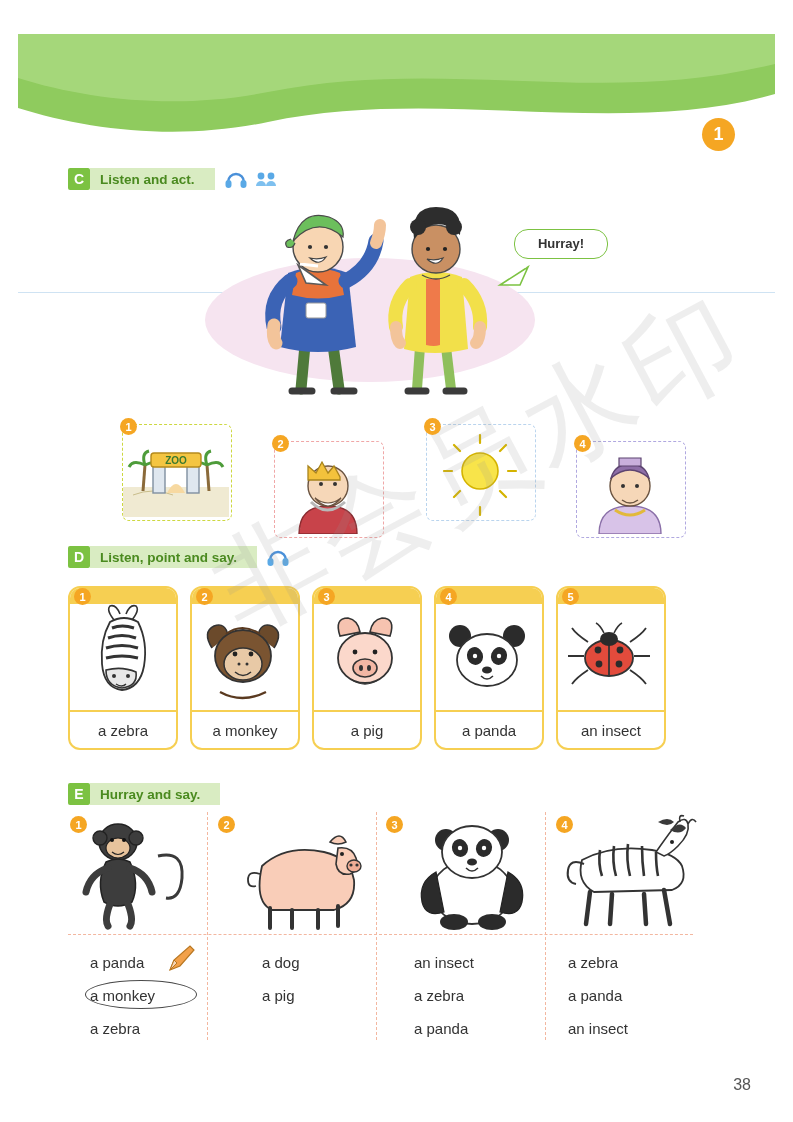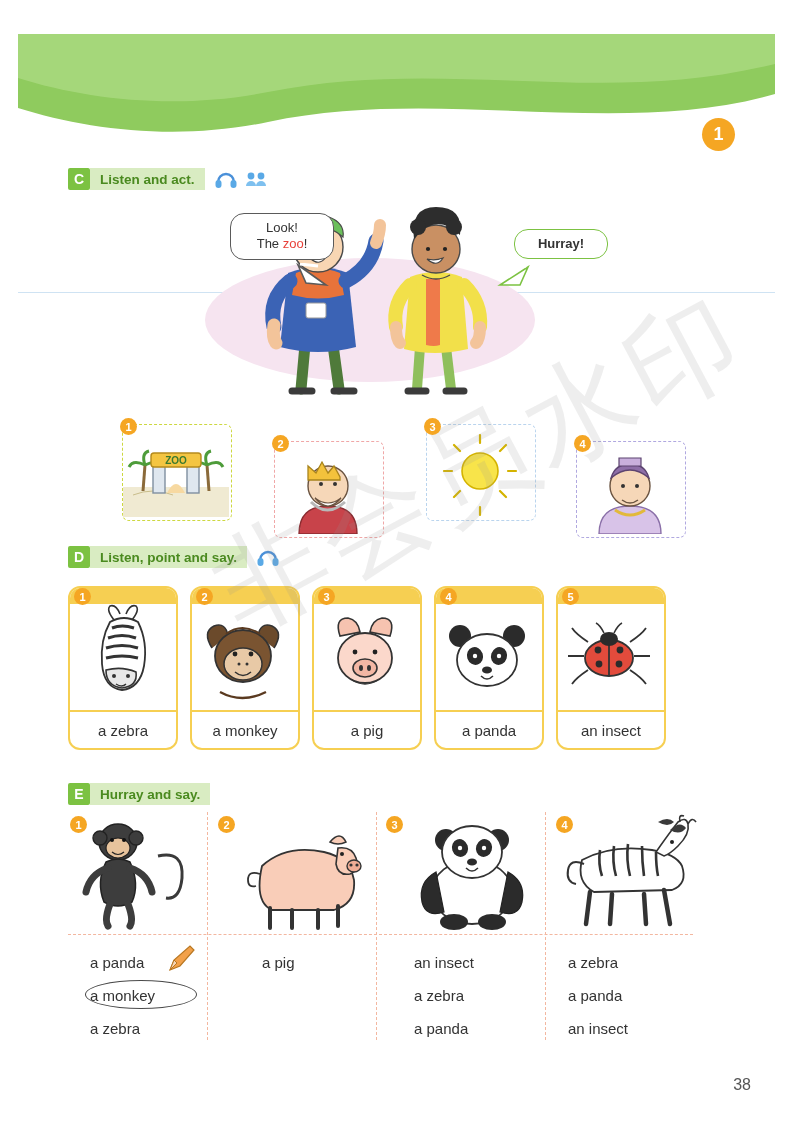--- a/index.html
+++ b/index.html
@@ -77,21 +77,21 @@
     border-radius: 2px;
   }
   .sec-title {
     height: 22px;
     background: #d9ecc2;
     color: #4a8a1f;
     font-size: 13.5px;
     font-weight: bold;
     display: flex;
     align-items: center;
-    padding: 0 10px 0 10px;
+    padding: 0 20px 0 10px;
   }
   .sec-icons {
     display: flex;
     align-items: center;
     margin-left: 10px;
     gap: 8px;
   }
 
   
   .scene {
@@ -294,24 +294,20 @@
       <path d="M294,44 q22,-28 46,-4 q4,-28 -24,-28 q-26,0 -22,32 Z" fill="#2d2d2d"></path>
       <circle cx="298" cy="32" r="8" fill="#2d2d2d"></circle>
       <circle cx="334" cy="32" r="8" fill="#2d2d2d"></circle>
       <circle cx="308" cy="54" r="2.1" fill="#222"></circle>
       <circle cx="325" cy="54" r="2.1" fill="#222"></circle>
       <path d="M307,64 q10,9 16,-1 q-8,3 -16,1 Z" fill="#fff" stroke="#444" stroke-width="1.2"></path>
       <path d="M302,80 q14,8 28,0" stroke="#4a4a4a" stroke-width="1.4" fill="none"></path>
     </svg>
 
     
-    <div class="bubble" style="left:110px; top:18px; width:82px;">
-      <div>Look!</div>
-      <div><span>The </span><span class="zoo-word">zoo</span><span>!</span></div>
-    </div>
     <svg style="position:absolute; left:176px; top:68px;" width="36" height="26" viewBox="0 0 36 26">
       <path d="M2,2 L30,22 L10,20 Z" fill="#fff" stroke="#5a5a5a" stroke-width="1.6"></path>
       <path d="M4,1 L22,3" stroke="#fff" stroke-width="3"></path>
     </svg>
 
     <div class="bubble green" style="left:394px; top:34px; width:72px;">
       <div>Hurray!</div>
     </div>
     <svg style="position:absolute; left:376px; top:70px;" width="34" height="26" viewBox="0 0 34 26">
       <path d="M32,2 L4,20 L24,20 Z" fill="#fff" stroke="#7cc242" stroke-width="1.6"></path>
@@ -540,20 +536,21 @@
       <ellipse cx="116" cy="46" rx="7" ry="6" fill="#f0ad95" stroke="#333" stroke-width="1.4"></ellipse>
       <circle cx="113" cy="45" r="1.6" fill="#333"></circle>
       <circle cx="119" cy="45" r="1.6" fill="#333"></circle>
       <circle cx="104" cy="34" r="2" fill="#222"></circle>
       <path d="M92,22 q10,-12 16,0 q-8,4 -16,0 Z" fill="#f9cdb8" stroke="#333" stroke-width="1.5"></path>
       <path d="M32,88 l0,20 M54,90 l0,18 M80,90 l0,18 M100,86 l0,20" stroke="#333" stroke-width="4" stroke-linecap="round"></path>
       <path d="M22,54 q-12,-4 -12,6 q0,8 8,6" stroke="#333" stroke-width="1.8" fill="none"></path>
     </svg>
   </div>
   <div class="eCol" style="left:262px; top:946px;">
+    <div class="eWord">a dog</div>
     <div class="eWord">a pig</div>
   </div>
 
   <div class="num-badge" style="left:386px; top:816px;">3</div>
   <div class="eCol" style="left:410px; top:818px; height:114px;">
     <svg width="130" height="112" viewBox="0 0 130 112">
       <ellipse cx="62" cy="74" rx="40" ry="32" fill="#ffffff" stroke="#333" stroke-width="1.8"></ellipse>
       <path d="M26,54 q-18,10 -14,30 q4,16 22,10 Z" fill="#2b2b2b" stroke="#222" stroke-width="1.2"></path>
       <path d="M98,54 q18,10 14,30 q-4,16 -22,10 Z" fill="#2b2b2b" stroke="#222" stroke-width="1.2"></path>
       <ellipse cx="44" cy="104" rx="14" ry="8" fill="#2b2b2b"></ellipse>

